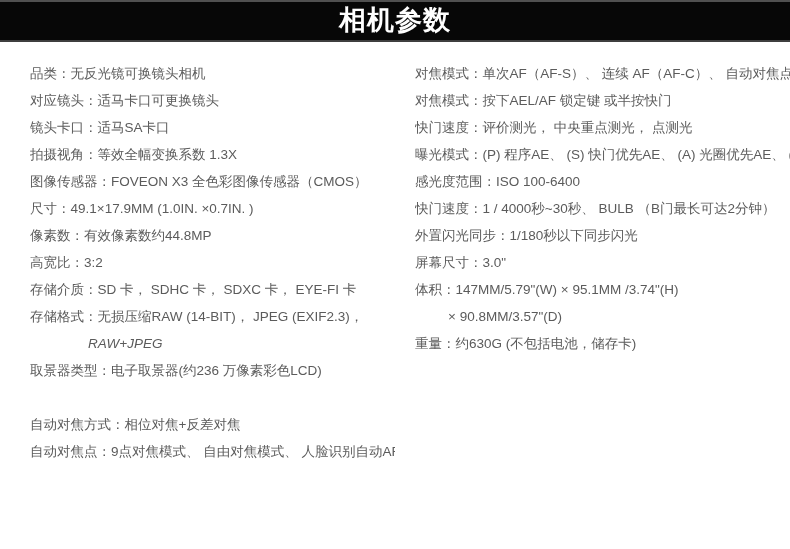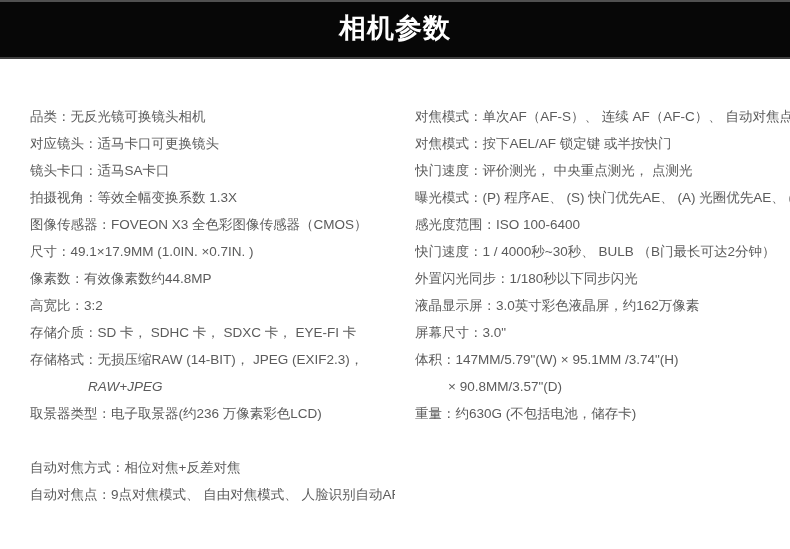--- a/index.html
+++ b/index.html
@@ -11,39 +11,39 @@
   * { margin: 0; padding: 0; box-sizing: border-box; }
   html, body {
     width: 790px;
     height: 549px;
     overflow: hidden;
     background: var(--page-bg);
     font-family: "Liberation Sans", "DejaVu Sans", sans-serif;
   }
   .header {
     width: 790px;
-    height: 59px;
+    height: 42px;
     background: var(--header-bg);
     display: flex;
     align-items: center;
     justify-content: center;
     box-shadow: inset 0 3px 0 -1px rgba(170,170,170,0.45),
                 inset 0 -4px 0 -2px rgba(170,170,170,0.35);
   }
   .header-title {
     color: var(--header-fg);
     font-size: 27px;
     font-weight: bold;
     letter-spacing: 1px;
     line-height: 1;
     padding-bottom: 2px;
   }
   .content {
     display: flex;
-    padding-top: 44px; 
+    padding-top: 18px; 
   }
   .col {
     height: 420px;
     overflow: hidden;
   }
   .col-left {
     width: 395px;
     padding-left: 30px;
   }
   .col-right {
@@ -87,19 +87,18 @@
       <div class="spec-line">自动对焦点：9点对焦模式、 自由对焦模式、 人脸识别自动AF</div>
     </div>
   <div class="col col-right">
       <div class="spec-line">对焦模式：单次AF（AF-S）、 连续 AF（AF-C）、 自动对焦点</div>
       <div class="spec-line">对焦模式：按下AEL/AF 锁定键 或半按快门</div>
       <div class="spec-line">快门速度：评价测光， 中央重点测光， 点测光</div>
       <div class="spec-line">曝光模式：(P) 程序AE、 (S) 快门优先AE、 (A) 光圈优先AE、 (</div>
       <div class="spec-line">感光度范围：ISO 100-6400</div>
       <div class="spec-line">快门速度：1 / 4000秒~30秒、 BULB （B门最长可达2分钟）</div>
       <div class="spec-line">外置闪光同步：1/180秒以下同步闪光</div>
-      <div class="spec-line">液晶显示屏：3.0英寸彩色液晶屏，约162万像素</div>
       <div class="spec-line">屏幕尺寸：3.0"</div>
       <div class="spec-line">体积：147MM/5.79"(W) × 95.1MM /3.74"(H)</div>
       <div class="spec-line indent">× 90.8MM/3.57"(D)</div>
       <div class="spec-line">重量：约630G (不包括电池，储存卡)</div>
     </div>
 </div>
 
 </body></html>

